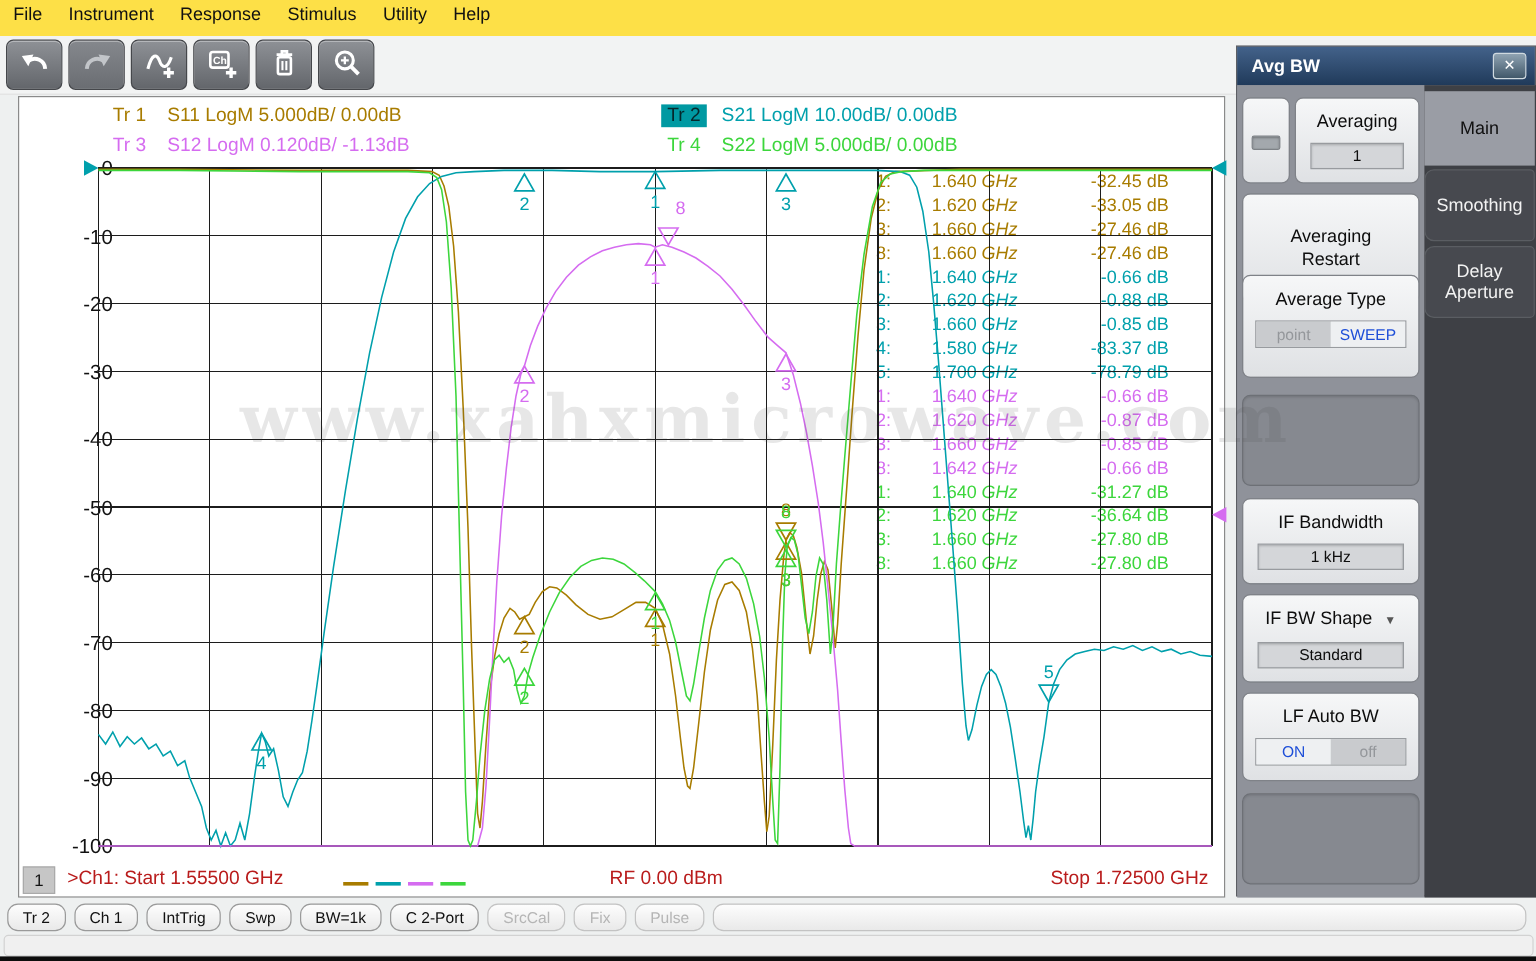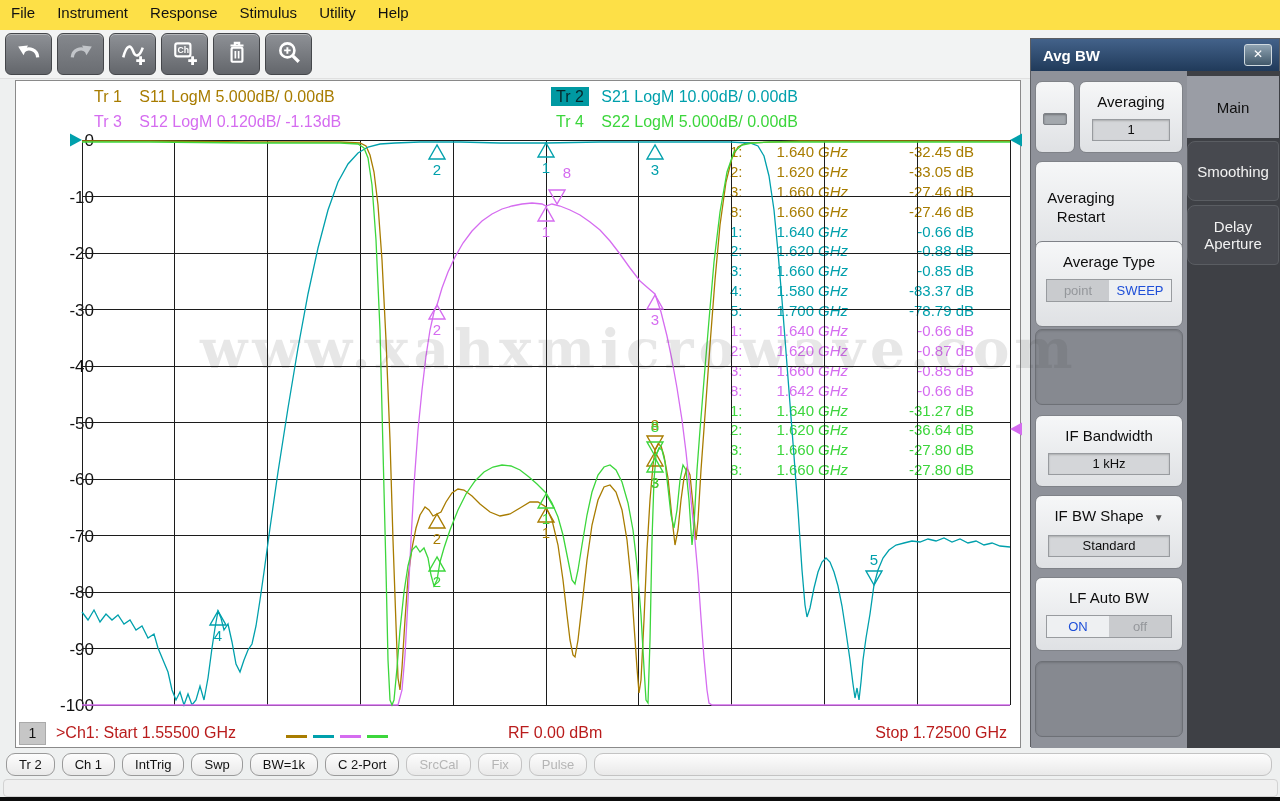--- a/index.html
+++ b/index.html
@@ -359,24 +359,24 @@
     <span class="sp-close">✕</span>
   </div>
   <div class="sp-body">
     <div class="sp-btn" style="top:10px;left:4px;width:40px;height:72px">
       <div style="width:22px;height:10px;margin:31px auto 0;background:#a3a8ad;border:1px solid #7e8287;border-radius:2px;box-shadow:inset 0 1px 2px rgba(0,0,0,.3)"></div>
     </div>
     <div class="sp-btn" style="top:10px;left:48px;width:104px;height:72px">
       <div class="lbl">Averaging</div>
       <div class="val-box">1</div>
     </div>
-    <div class="sp-btn center" style="top:90px;height:92px;display:flex;align-items:center;">
+    <div class="sp-btn center" style="top:90px;height:92px;display:flex;align-items:center;justify-content:center">
       <div class="lbl" style="width:90px">Averaging Restart</div>
     </div>
-    <div class="sp-btn" style="top:170px;height:86px">
+    <div class="sp-btn" style="top:158px;height:86px">
       <div class="lbl">Average Type</div>
       <div class="seg">
         <span class="off">point</span>
         <span class="on">SWEEP</span>
       </div>
     </div>
     <div class="sp-btn btn-empty" style="top:258px;height:76px"></div>
     <div class="sp-btn" style="top:344px;height:72px">
       <div class="lbl">IF Bandwidth</div>
       <div class="val-box">1 kHz</div>

